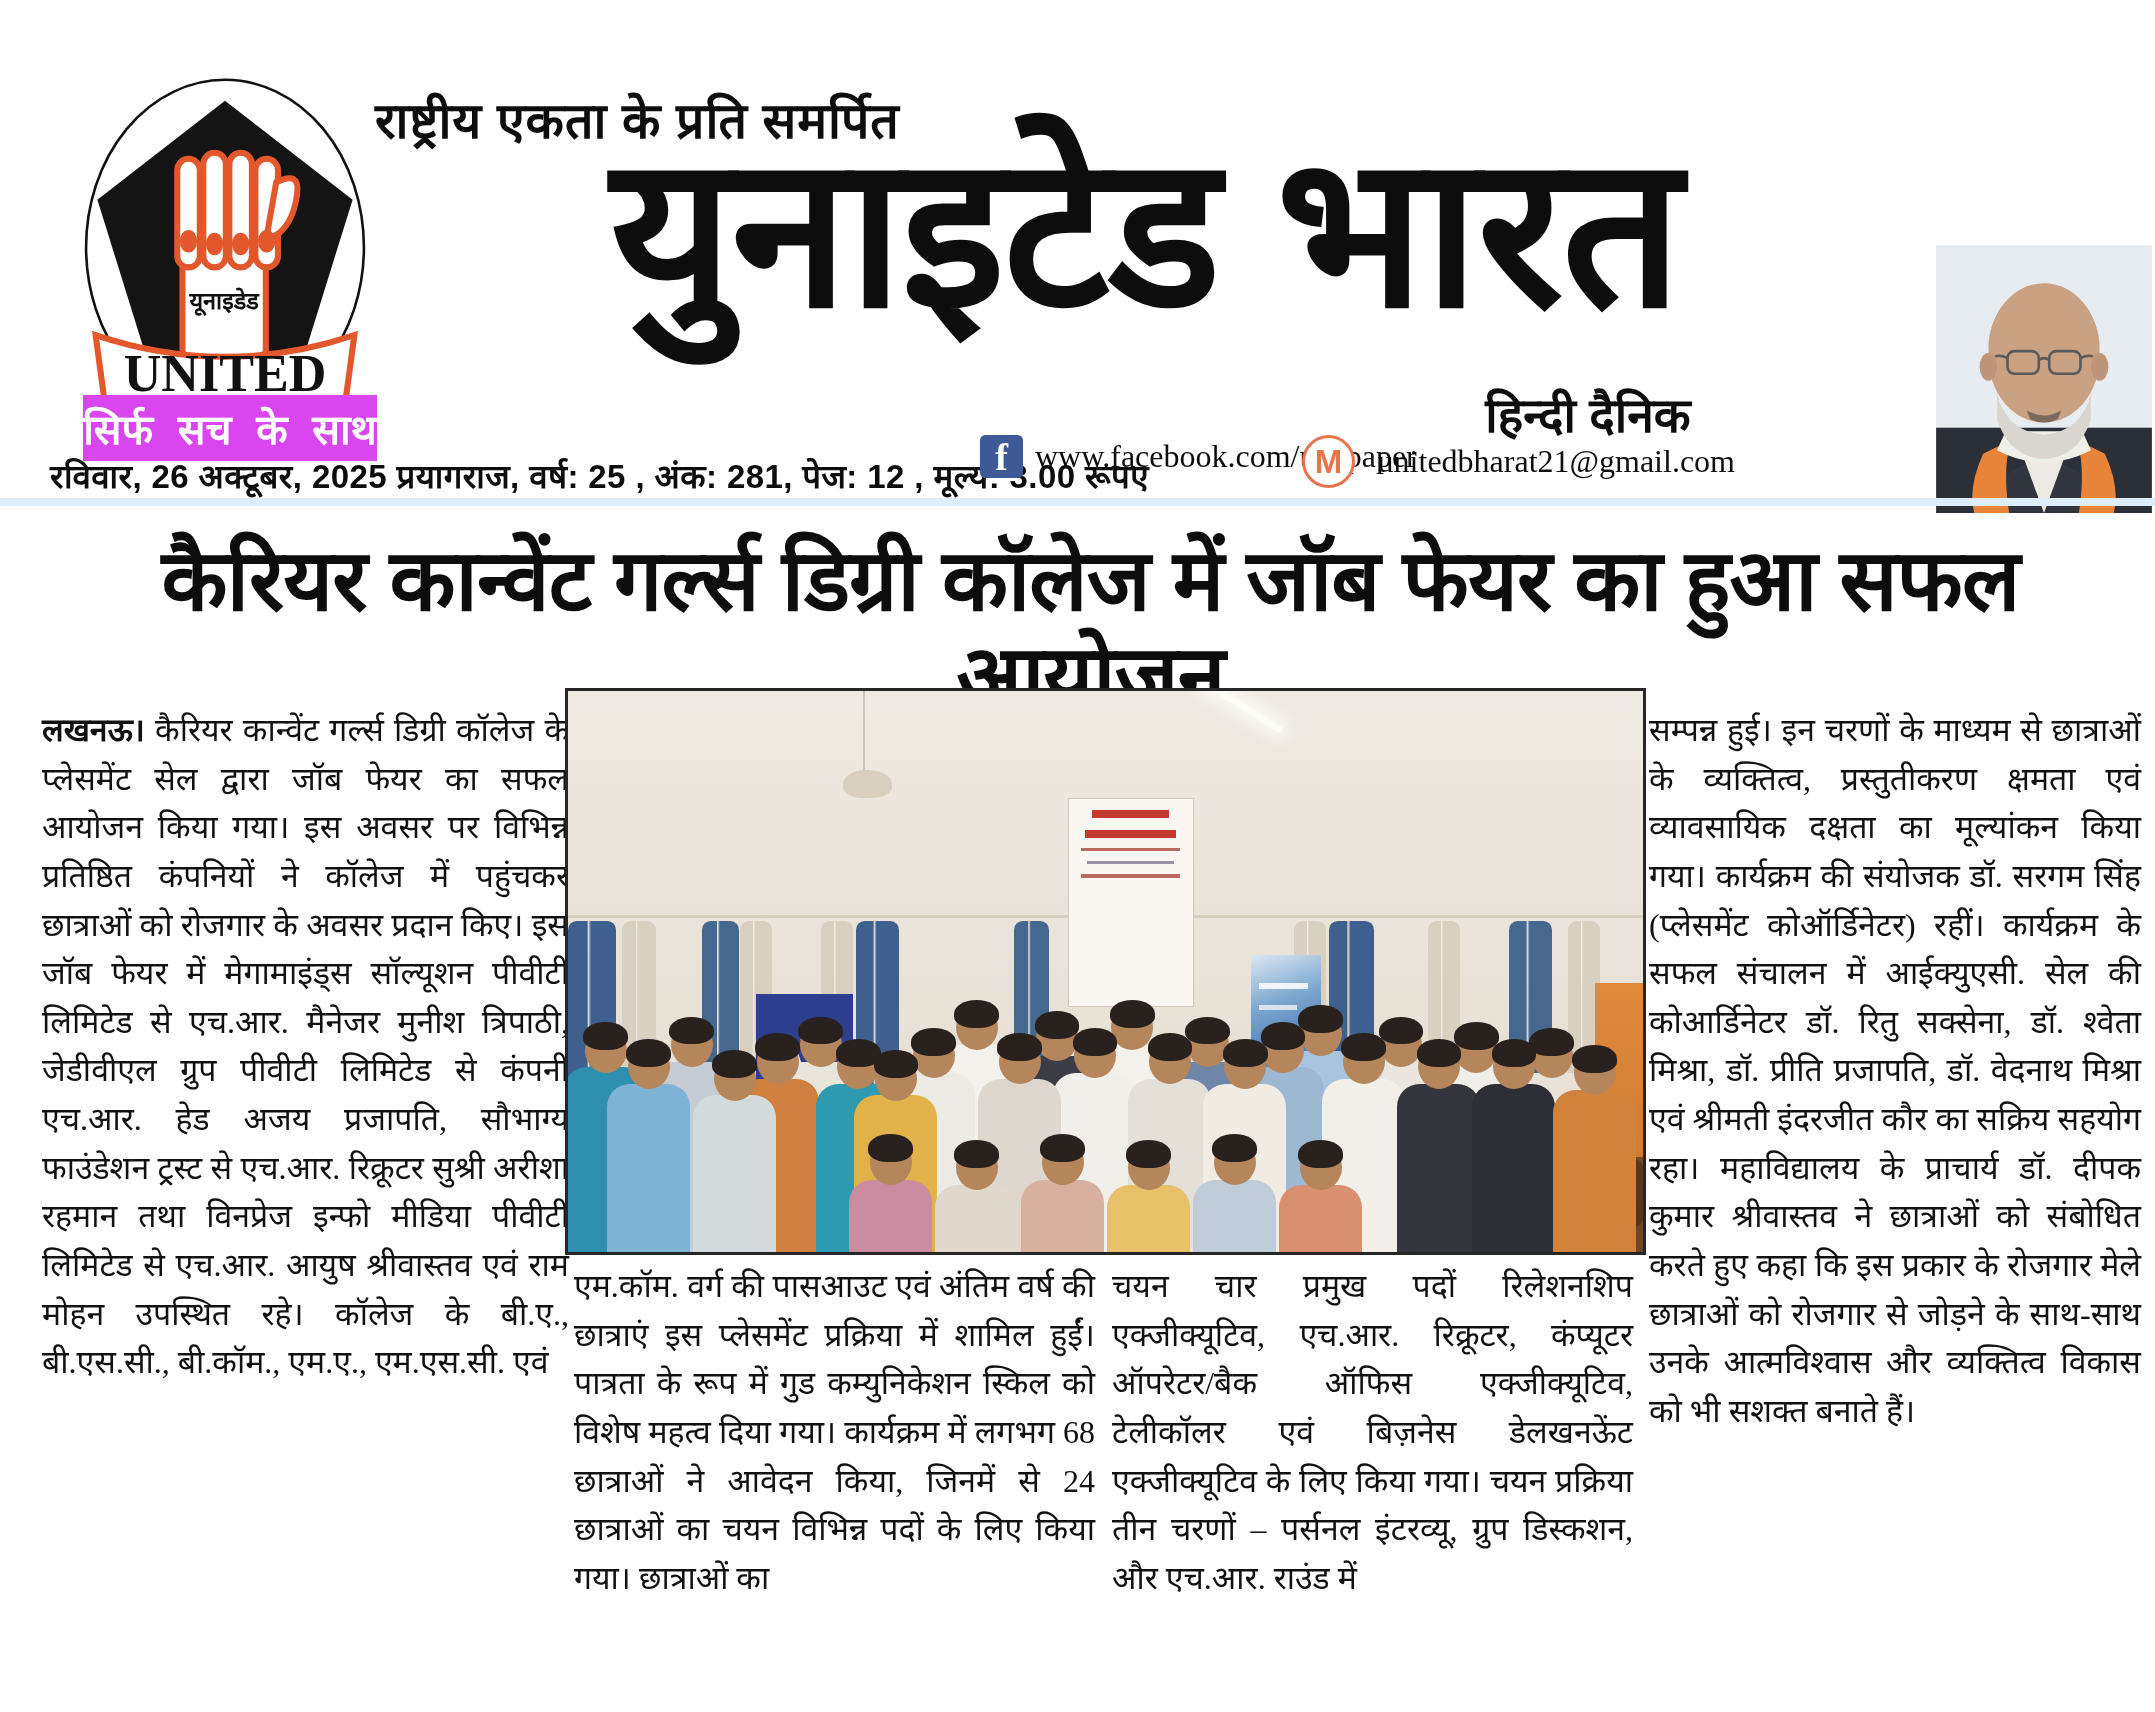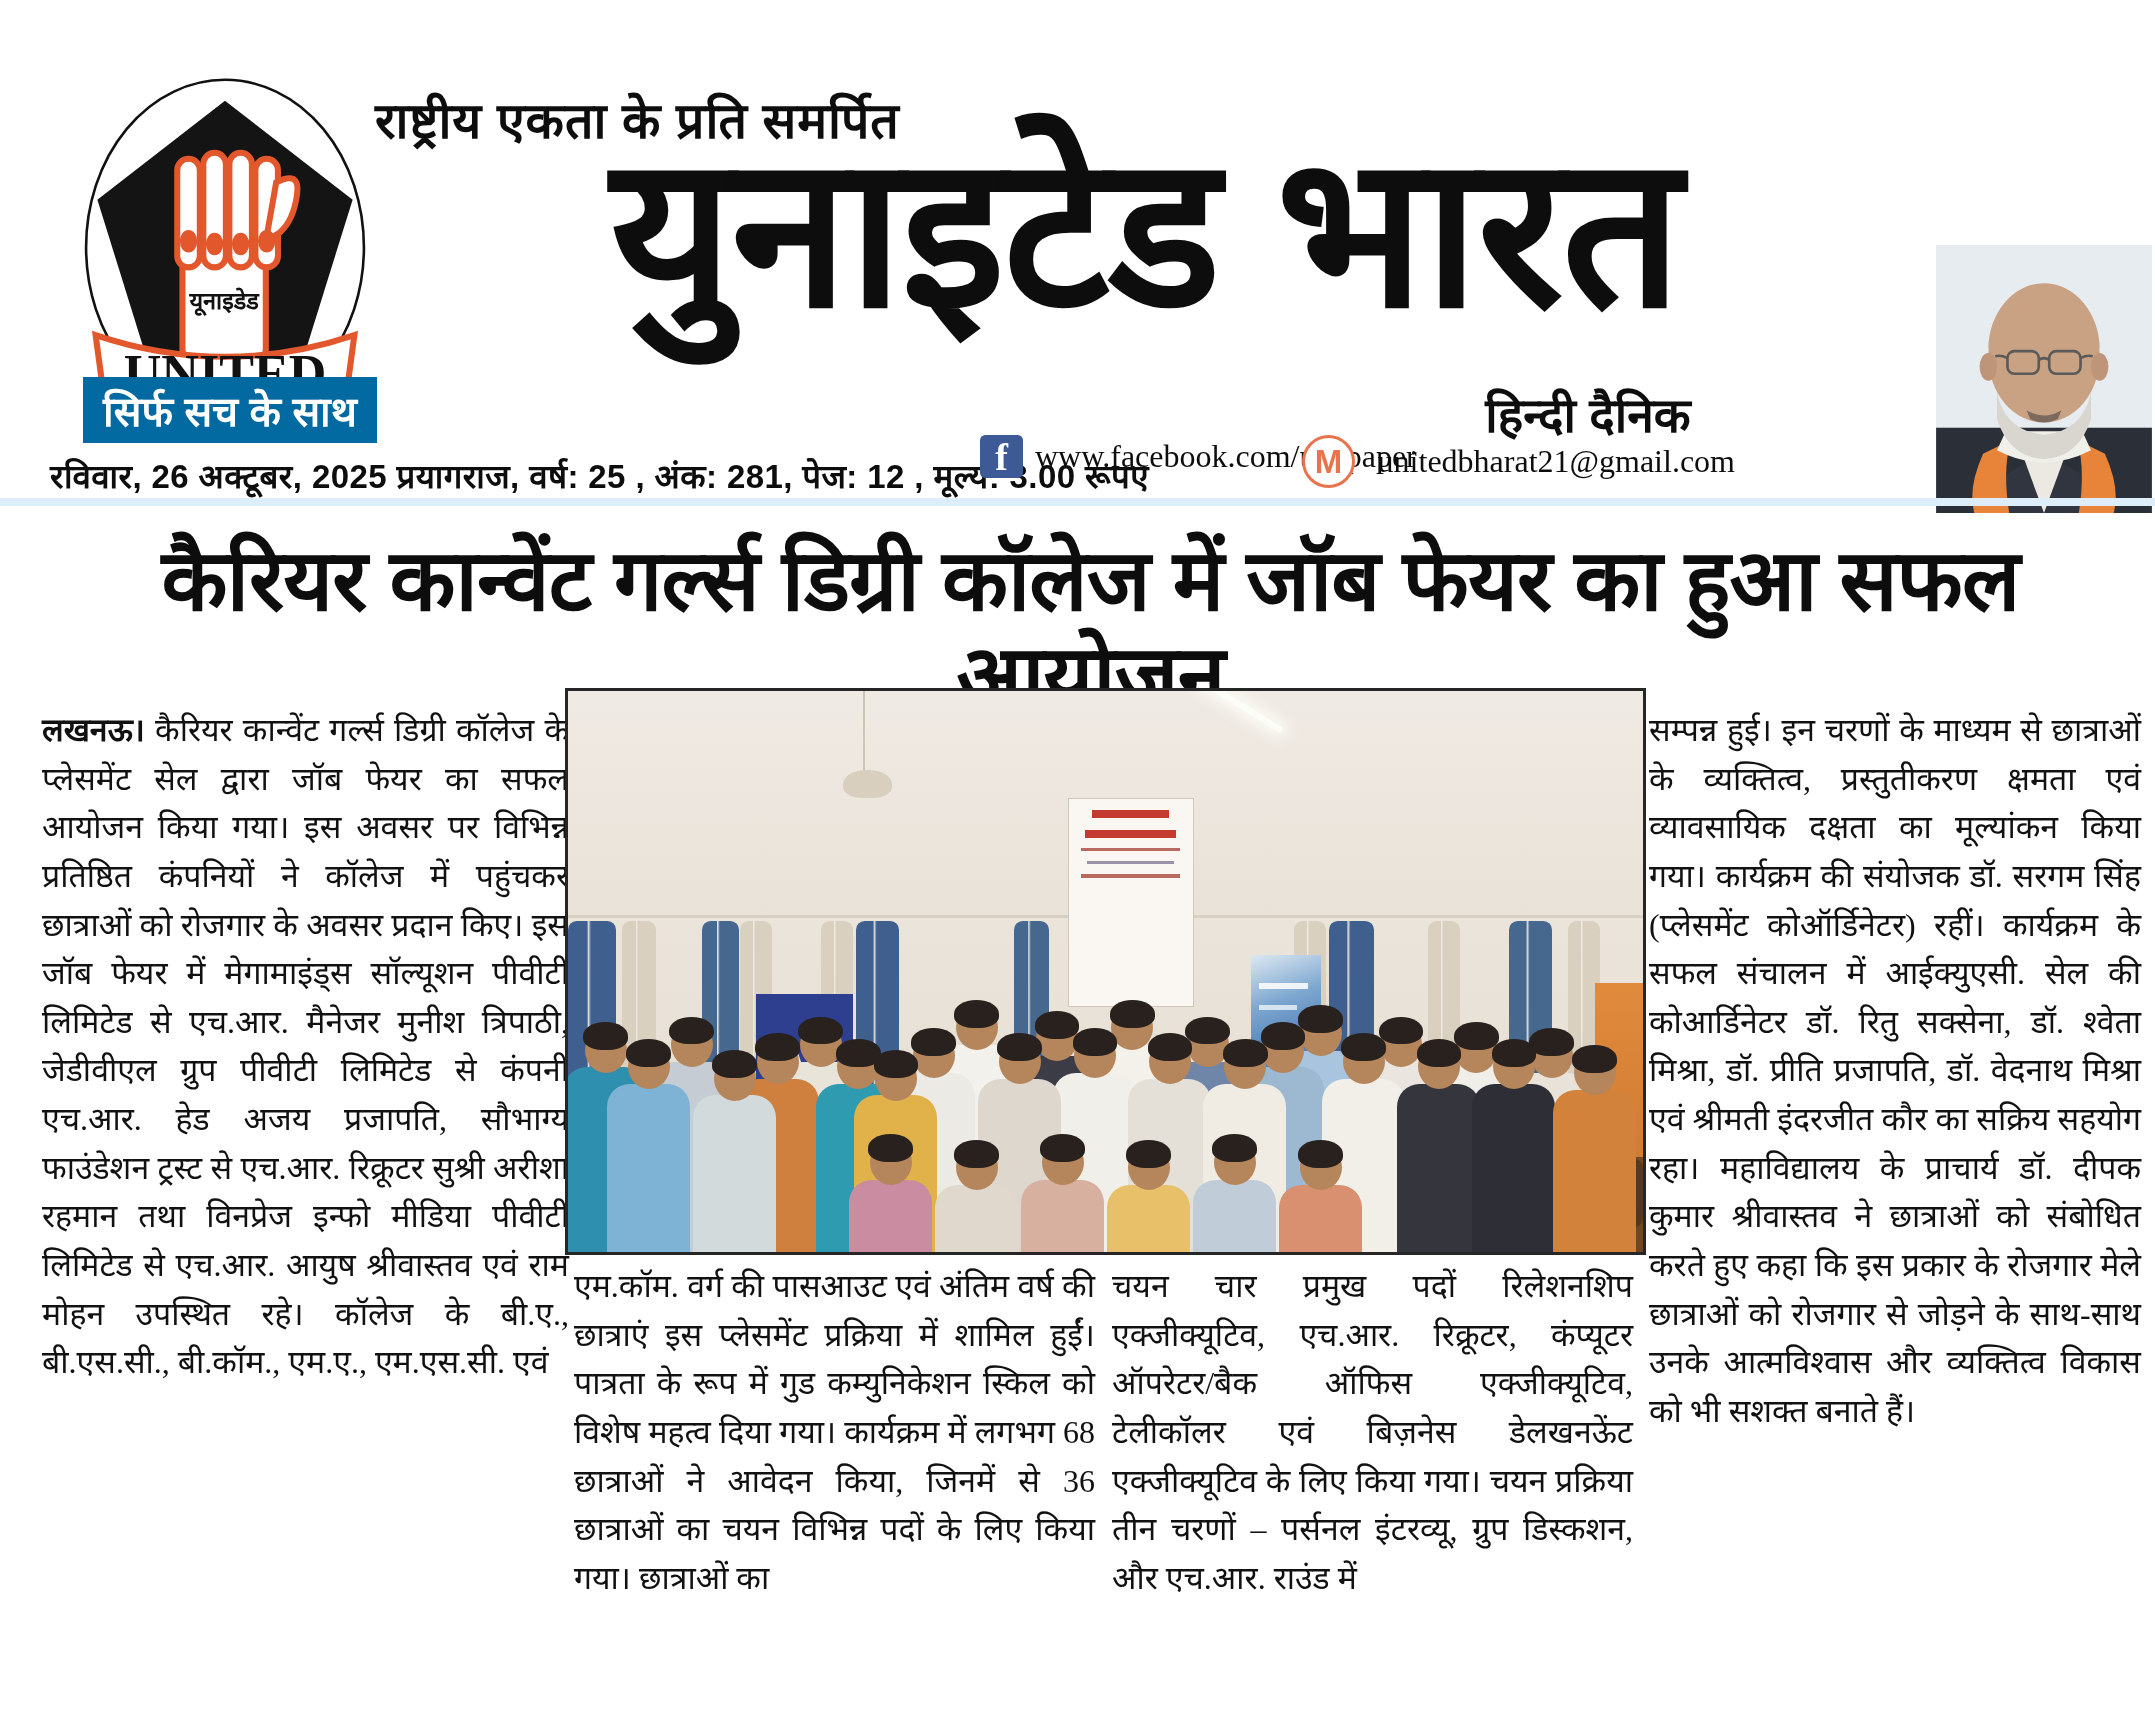--- a/index.html
+++ b/index.html
@@ -6,22 +6,22 @@
   #page{
     position:relative;width:2155px;height:1713px;background:#ffffff;
     font-family:"Liberation Sans",sans-serif;color:#0d0d0d;overflow:hidden;
   }
   
   #logo{position:absolute;left:80px;top:76px;width:290px;height:348px;}
   #tagline{position:absolute;left:375px;top:85px;font-size:50px;font-weight:800;letter-spacing:0.9px;}
   #masthead{position:absolute;left:407px;top:111px;width:1477px;text-align:center;
     font-size:211px;font-weight:800;line-height:1.15;white-space:nowrap;letter-spacing:-1.7px;}
   #subtitle{position:absolute;left:1384px;top:381px;width:408px;text-align:center;font-size:48px;font-weight:800;}
-  #motto{position:absolute;left:83px;top:377px;width:294px;height:66px;background:#0369a1;
-    color:#fff;font-size:41px;font-weight:800;display:flex;align-items:center;justify-content:center;}
+  #motto{position:absolute;left:83px;top:395px;width:294px;height:66px;background:#d946ef;
+    color:#fff;font-size:41px;font-weight:800;display:flex;align-items:center;justify-content:center;font-family:Liberation Mono, monospace;}
   #dateline{position:absolute;left:50px;top:453px;font-size:33px;font-weight:700;letter-spacing:0.4px;}
   #fb-row{position:absolute;left:980px;top:435px;display:flex;align-items:center;gap:12px;}
   .fb-ic{width:43px;height:43px;background:#3d5a96;border-radius:5.2px;color:#fff;font-size:38px;
     font-weight:800;display:flex;align-items:flex-end;justify-content:center;font-family:"Liberation Serif",serif;line-height:1.05;}
   .hdr-url{font-size:32px;font-family:"Liberation Serif",serif;}
   #mail-row{position:absolute;left:1302px;top:435px;display:flex;align-items:center;gap:22.6px;}
   .gm-ic{width:47px;height:47px;border-radius:50%;background:#fff;border:3.5px solid #e8744e;
     color:#e8744e;font-size:33px;font-weight:800;display:flex;align-items:center;justify-content:center;}
   #shah{position:absolute;left:1936px;top:245px;width:216px;height:268px;background:#e9edf1;}
   #blue-rule{position:absolute;left:0;top:498px;width:2155px;height:7.8px;background:#ddeefa;}
@@ -150,21 +150,21 @@
       </g>
       <path d="M84 112 q16 -8 30 -2 M134 110 q16 -6 30 2" stroke="#8a8population07a" stroke-width="4" fill="none" stroke-linecap="round"></path>
     </svg>
   </div>
 
   <div id="blue-rule"></div>
 
   <div id="headline">कैरियर कान्वेंट गर्ल्स डिग्री कॉलेज में जॉब फेयर का हुआ सफल आयोजन</div>
 
   <div class="col" id="col1"><span class="lead">लखनऊ।</span><span> कैरियर कान्वेंट गर्ल्स डिग्री कॉलेज के प्लेसमेंट सेल द्वारा जॉब फेयर का सफल आयोजन किया गया। इस अवसर पर विभिन्न प्रतिष्ठित कंपनियों ने कॉलेज में पहुंचकर छात्राओं को रोजगार के अवसर प्रदान किए। इस जॉब फेयर में मेगामाइंड्स सॉल्यूशन पीवीटी लिमिटेड से एच.आर. मैनेजर मुनीश त्रिपाठी, जेडीवीएल ग्रुप पीवीटी लिमिटेड से कंपनी एच.आर. हेड अजय प्रजापति, सौभाग्य फाउंडेशन ट्रस्ट से एच.आर. रिक्रूटर सुश्री अरीशा रहमान तथा विनप्रेज इन्फो मीडिया पीवीटी लिमिटेड से एच.आर. आयुष श्रीवास्तव एवं राम मोहन उपस्थित रहे। कॉलेज के बी.ए., बी.एस.सी., बी.कॉम., एम.ए., एम.एस.सी. एवं</span></div>
-  <div class="col" id="col2"><span>एम.कॉम. वर्ग की पासआउट एवं अंतिम वर्ष की छात्राएं इस प्लेसमेंट प्रक्रिया में शामिल हुईं। पात्रता के रूप में गुड कम्युनिकेशन स्किल को विशेष महत्व दिया गया। कार्यक्रम में लगभग 68 छात्राओं ने आवेदन किया, जिनमें से 36 छात्राओं का चयन विभिन्न पदों के लिए किया गया। छात्राओं का</span></div>
+  <div class="col" id="col2"><span>एम.कॉम. वर्ग की पासआउट एवं अंतिम वर्ष की छात्राएं इस प्लेसमेंट प्रक्रिया में शामिल हुईं। पात्रता के रूप में गुड कम्युनिकेशन स्किल को विशेष महत्व दिया गया। कार्यक्रम में लगभग 68 छात्राओं ने आवेदन किया, जिनमें से 24 छात्राओं का चयन विभिन्न पदों के लिए किया गया। छात्राओं का</span></div>
   <div class="col" id="col3"><span>चयन चार प्रमुख पदों रिलेशनशिप एक्जीक्यूटिव, एच.आर. रिक्रूटर, कंप्यूटर ऑपरेटर/बैक ऑफिस एक्जीक्यूटिव, टेलीकॉलर एवं बिज़नेस डेलखनऊेंट एक्जीक्यूटिव के लिए किया गया। चयन प्रक्रिया तीन चरणों – पर्सनल इंटरव्यू, ग्रुप डिस्कशन, और एच.आर. राउंड में</span></div>
   <div class="col" id="col4"><span>सम्पन्न हुई। इन चरणों के माध्यम से छात्राओं के व्यक्तित्व, प्रस्तुतीकरण क्षमता एवं व्यावसायिक दक्षता का मूल्यांकन किया गया। कार्यक्रम की संयोजक डॉ. सरगम सिंह (प्लेसमेंट कोऑर्डिनेटर) रहीं। कार्यक्रम के सफल संचालन में आईक्युएसी. सेल की कोआर्डिनेटर डॉ. रितु सक्सेना, डॉ. श्वेता मिश्रा, डॉ. प्रीति प्रजापति, डॉ. वेदनाथ मिश्रा एवं श्रीमती इंदरजीत कौर का सक्रिय सहयोग रहा। महाविद्यालय के प्राचार्य डॉ. दीपक कुमार श्रीवास्तव ने छात्राओं को संबोधित करते हुए कहा कि इस प्रकार के रोजगार मेले छात्राओं को रोजगार से जोड़ने के साथ-साथ उनके आत्मविश्वास और व्यक्तित्व विकास को भी सशक्त बनाते हैं।</span></div>
 
   <div id="photo">
     <div class="ceiling"></div>
     <div class="tube"></div>
     <div class="fanrod"></div>
     <div class="fanhub"></div>
     <div class="wallline"></div>
     <div id="curtains">

